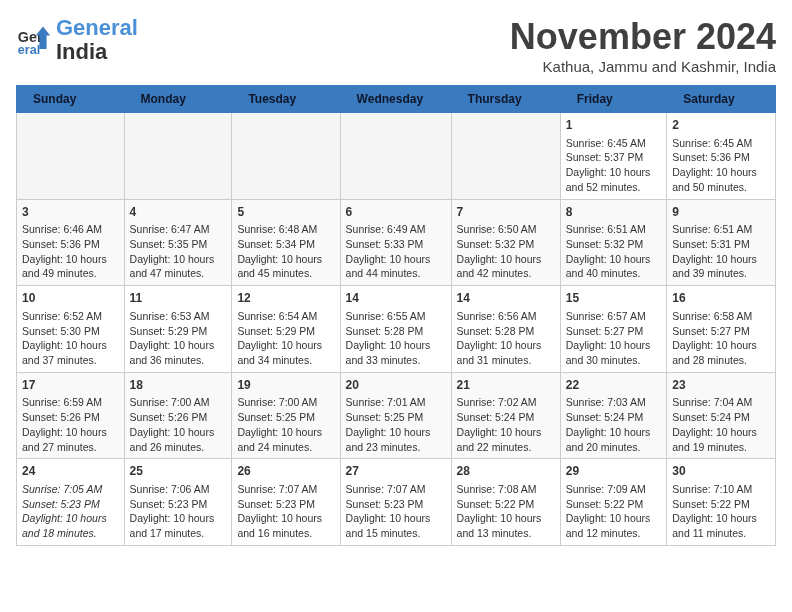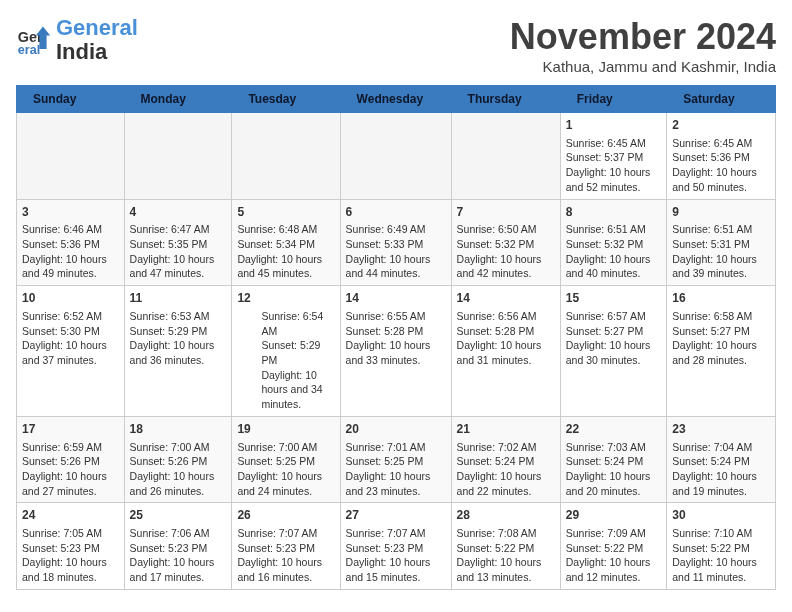--- a/index.html
+++ b/index.html
@@ -193,21 +193,21 @@
 Daylight: 10 hours and 37 minutes.</div>
         </td>
         <td>
           <span class="day-num">11</span>
           <div class="cell-content" style="white-space: pre-line;">Sunrise: 6:53 AM
 Sunset: 5:29 PM
 Daylight: 10 hours and 36 minutes.</div>
         </td>
         <td>
           <span class="day-num">12</span>
-          <div class="cell-content" style="white-space: pre-line; margin-left: 24px;">Sunrise: 6:54 AM
+          <div class="cell-content" style="white-space: pre-line;">Sunrise: 6:54 AM
 Sunset: 5:29 PM
 Daylight: 10 hours and 34 minutes.</div>
         </td>
         <td>
           <span class="day-num">14</span>
           <div class="cell-content" style="white-space: pre-line;">Sunrise: 6:55 AM
 Sunset: 5:28 PM
 Daylight: 10 hours and 33 minutes.</div>
         </td>
         <td>
@@ -269,21 +269,21 @@
         <td>
           <span class="day-num">23</span>
           <div class="cell-content" style="white-space: pre-line;">Sunrise: 7:04 AM
 Sunset: 5:24 PM
 Daylight: 10 hours and 19 minutes.</div>
         </td>
       </tr>
       <tr>
         <td>
           <span class="day-num">24</span>
-          <div class="cell-content" style="white-space: pre-line;">Sunrise: 7:05 AM
+          <div class="cell-content" style="white-space: pre-line; font-style: italic;">Sunrise: 7:05 AM
 Sunset: 5:23 PM
 Daylight: 10 hours and 18 minutes.</div>
         </td>
         <td>
           <span class="day-num">25</span>
           <div class="cell-content" style="white-space: pre-line;">Sunrise: 7:06 AM
 Sunset: 5:23 PM
 Daylight: 10 hours and 17 minutes.</div>
         </td>
         <td>

